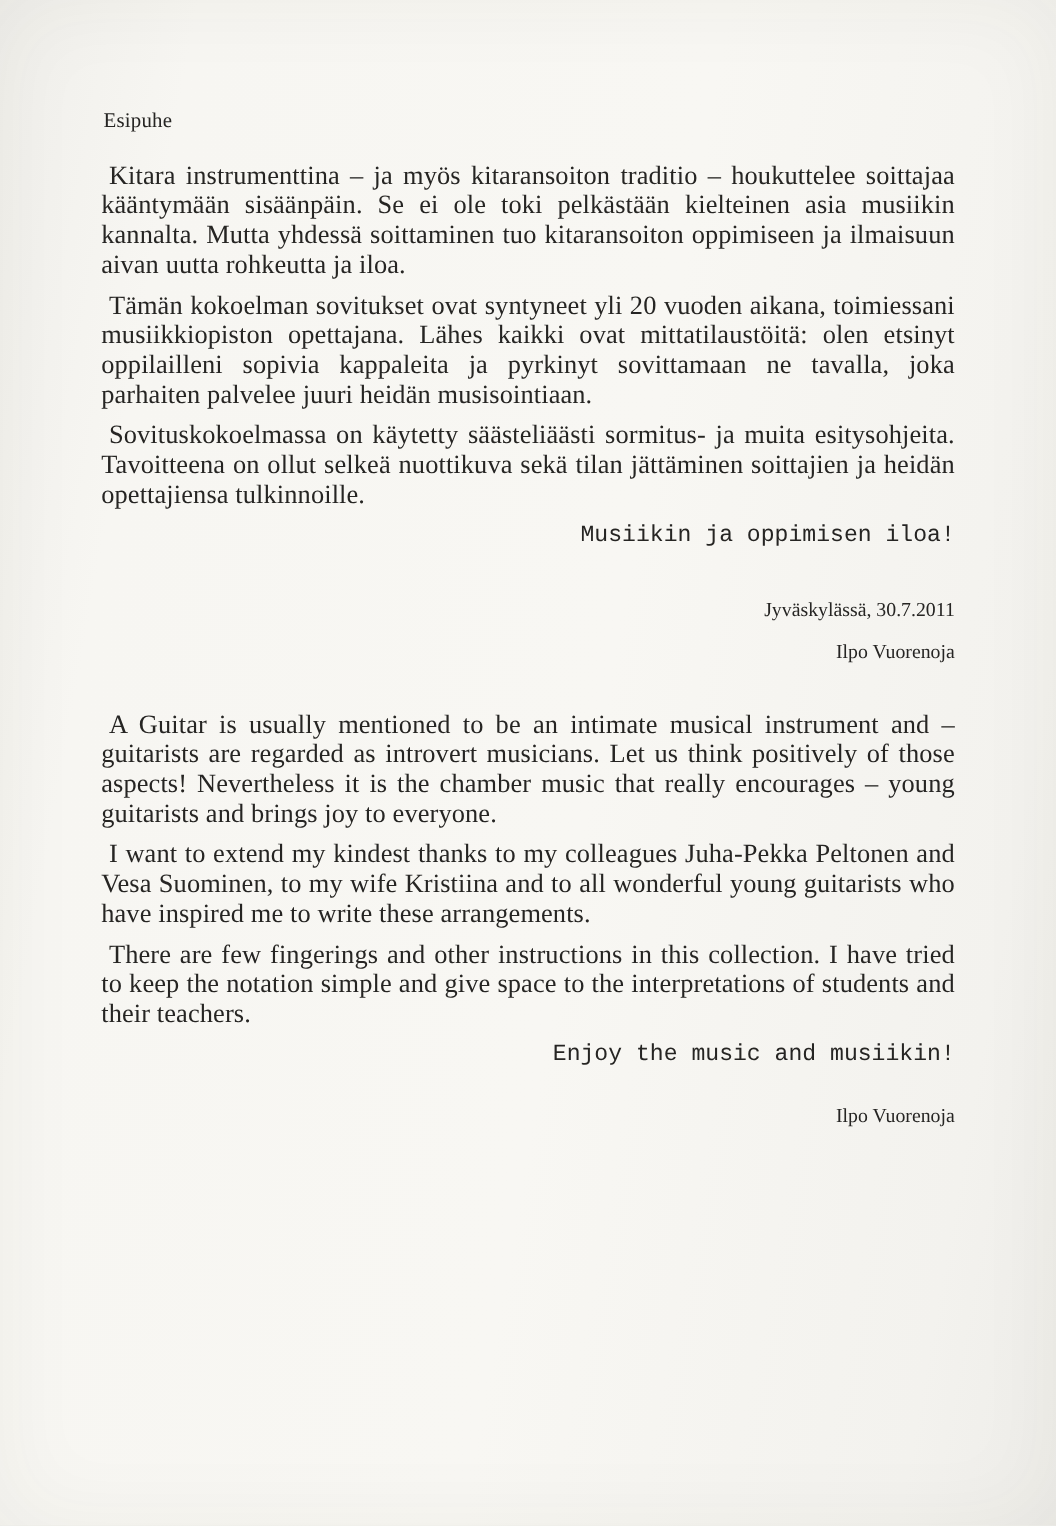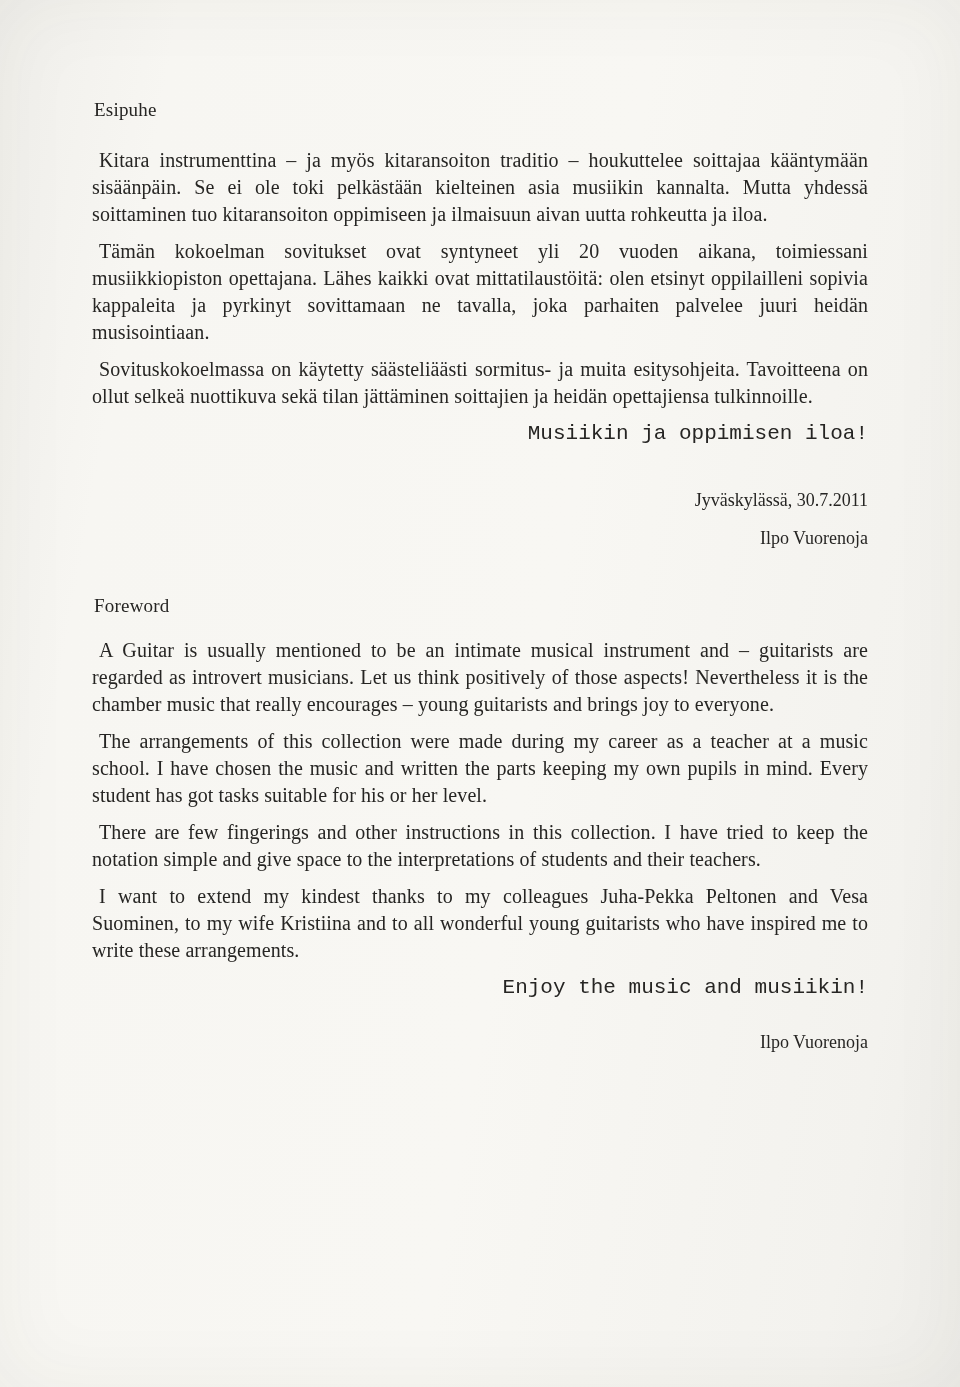--- a/index.html
+++ b/index.html
@@ -24,21 +24,21 @@
     box-shadow: inset 0 0 80px rgba(60, 55, 45, 0.05);
   }
   .section-heading {
     font-size: 19px;
     line-height: 27px;
     font-weight: normal;
     letter-spacing: 0.2px;
     margin: 0 0 24px 2px;
   }
   p.body-par {
-    font-size: 20px;
+    font-size: 24px;
     line-height: 27px;
     text-align: justify;
     text-indent: 7px;
     margin: 0 0 10px 0;
     letter-spacing: 0.1px;
   }
   p.closing-line {
     font-size: 21px;
     line-height: 27px;
     text-align: right;
@@ -77,25 +77,23 @@
     <p class="body-par">Tämän kokoelman sovitukset ovat syntyneet yli 20 vuoden aikana, toimiessani musiikkiopiston opettajana. Lähes kaikki ovat mittatilaustöitä: olen etsinyt oppilailleni sopivia kappaleita ja pyrkinyt sovittamaan ne tavalla, joka parhaiten palvelee juuri heidän musisointiaan.</p>
     <p class="body-par">Sovituskokoelmassa on käytetty säästeliäästi sormitus- ja muita esitysohjeita. Tavoitteena on ollut selkeä nuottikuva sekä tilan jättäminen soittajien ja heidän opettajiensa tulkinnoille.</p>
 
     <p class="closing-line">Musiikin ja oppimisen iloa!</p>
 
     <p class="right-line date-line">Jyväskylässä, 30.7.2011</p>
     <p class="right-line signature-line">Ilpo Vuorenoja</p>
   </section>
 
   <section class="section-foreword">
-    <h2 class="section-heading">Foreword</h2>
 
     <p class="body-par">A Guitar is usually mentioned to be an intimate musical instrument and – guitarists are regarded as introvert musicians. Let us think positively of those aspects! Nevertheless it is the chamber music that really encourages – young guitarists and brings joy to everyone.</p>
-    <p class="body-par">The arrangements of this collection were made during my career as a teacher at a music school. I have chosen the music and written the parts keeping my own pupils in mind. Every student has got tasks suitable for his or her level.</p>
+    <p class="body-par">I want to extend my kindest thanks to my colleagues Juha-Pekka Peltonen and Vesa Suominen, to my wife Kristiina and to all wonderful young guitarists who have inspired me to write these arrangements.</p>
     <p class="body-par">There are few fingerings and other instructions in this collection. I have tried to keep the notation simple and give space to the interpretations of students and their teachers.</p>
-    <p class="body-par">I want to extend my kindest thanks to my colleagues Juha-Pekka Peltonen and Vesa Suominen, to my wife Kristiina and to all wonderful young guitarists who have inspired me to write these arrangements.</p>
 
     <p class="closing-line foreword-closing">Enjoy the music and musiikin!</p>
 
     <p class="right-line">Ilpo Vuorenoja</p>
   </section>
 
 </div>
 
 </body></html>

